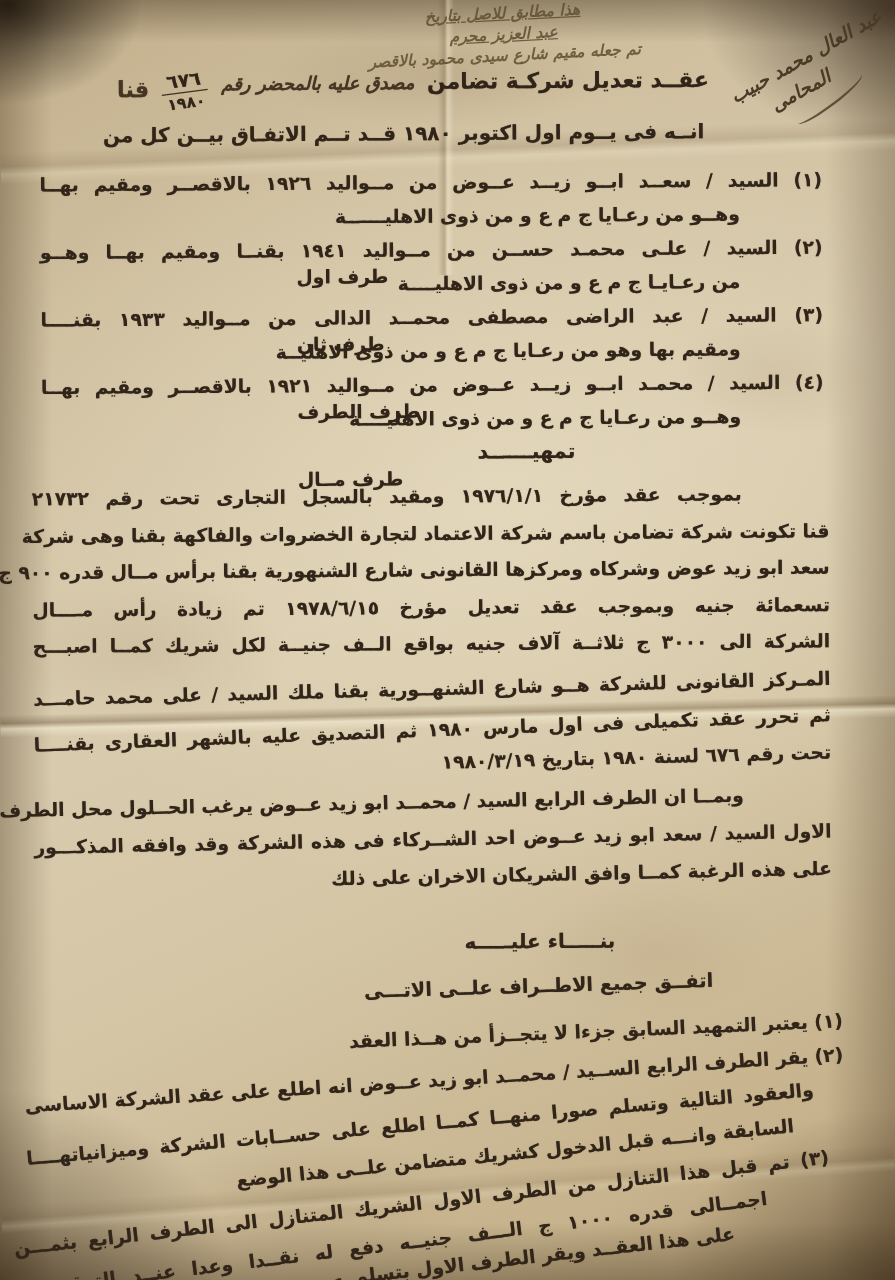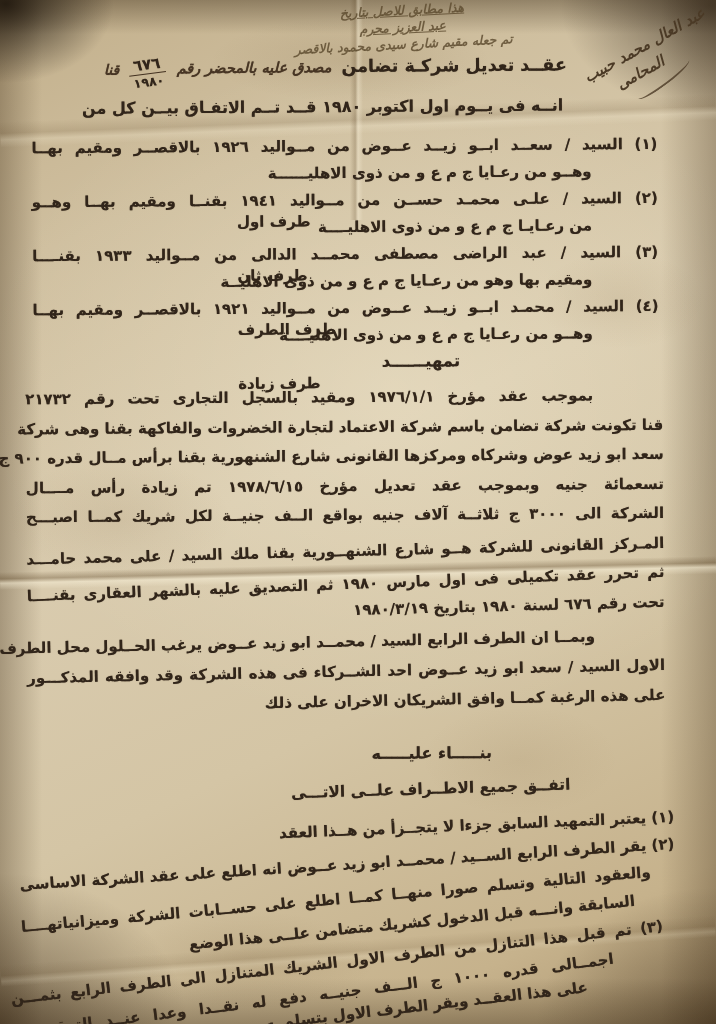--- a/index.html
+++ b/index.html
@@ -54,21 +54,21 @@
   .flourish { display:block; width:64px; height:12px; margin:0 auto;
     border-bottom:2px solid rgba(75,58,38,0.8); border-radius:0 0 60% 40%; transform:rotate(-6deg); }
 
   
   .title-row { position:absolute; top:56px; right:146px; display:flex; align-items:flex-start; gap:10px; }
   .title-main { font-size:17.5px; }
   .title-hand { font-size:14.5px; font-style:italic; color:#473524; padding-top:3px; }
   .frac { display:inline-flex; flex-direction:column; align-items:center; transform:rotate(-7deg); margin-top:-2px; }
   .frac-top { font-size:15px; border-bottom:1.6px solid #42301f; padding:0 5px; }
   .frac-bottom { font-size:12.5px; }
-  .title-place { font-size:14px; font-style:italic; color:#473524; padding-top:4px; }
+  .title-place { font-size:18px; color:#473524; padding-top:4px; }
 
   .intro-line { position:absolute; top:97px; right:150px; font-size:16px; }
 
   
   .parties { position:absolute; top:133px; right:56px; left:34px; font-size:15px; line-height:27px; }
   .party-line2 { position:relative; padding-inline-start:66px; }
   .party-role { position:absolute; left:205px; top:0;margin-top:48px; }
 
   .preamble-head { position:absolute; top:352px; left:0; right:0; text-align:center;
     transform:translateX(64px); font-size:16.5px; }
@@ -149,21 +149,21 @@
         <div class="line j">(٣) السيد / عبد الراضى مصطفى محمــد الدالى من مــواليد ١٩٣٣ بقنــــا</div>
         <div class="party-line2 line">
           <span>ومقيم بها وهو من رعـايا ج م ع و من ذوى الاهليــة</span>
           <span class="party-role">طرف الطرف</span>
         </div>
       </div>
       <div>
         <div class="line j">(٤) السيد / محمـد ابــو زيــد عــوض من مــواليد ١٩٢١ بالاقصــر ومقيم بهــا</div>
         <div class="party-line2 line">
           <span>وهــو من رعـايا ج م ع و من ذوى الاهليــــة</span>
-          <span class="party-role">طرف زيادة</span>
+          <span class="party-role">طرف مــال</span>
         </div>
       </div>
     </div>
 
     <div class="preamble-head">تمهيــــــد</div>
 
     <div class="preamble">
       <div class="line j indent1">بموجب عقد مؤرخ ١٩٧٦/١/١ ومقيد بالسجل التجارى تحت رقم ٢١٧٣٢</div>
       <div class="line j">قنا تكونت شركة تضامن باسم شركة الاعتماد لتجارة الخضروات والفاكهة بقنا وهى شركة</div>
       <div class="line j">سعد ابو زيد عوض وشركاه ومركزها القانونى شارع الشنهورية بقنا برأس مــال قدره ٩٠٠ ج</div>

